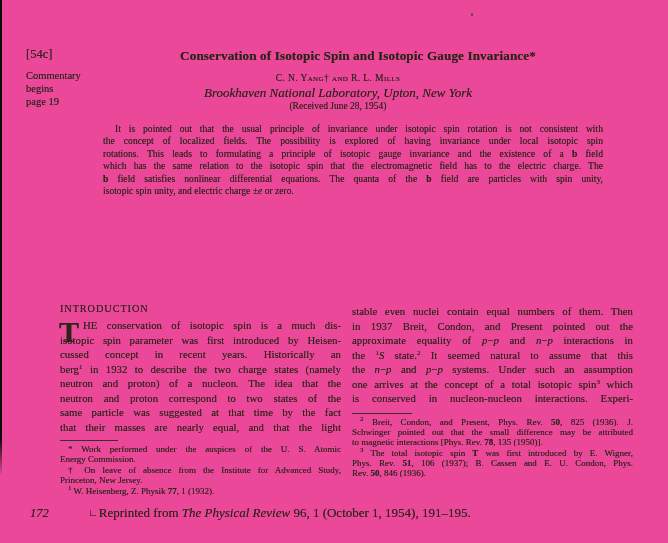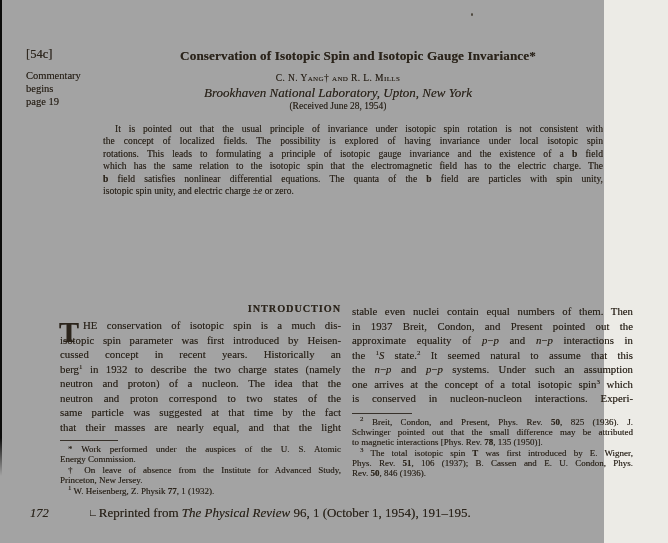--- a/index.html
+++ b/index.html
@@ -3,22 +3,22 @@
 <meta charset="utf-8">
 <style>
   html,body{margin:0;padding:0;}
   body{
     width:668px;height:543px;overflow:hidden;
     background:#ecebe6;
     font-family:"Liberation Serif","DejaVu Serif",serif;
     color:#2b241b;
   }
   .paper{
-    position:relative;width:604px;height:543px;
-    background:#a3a3a3;
+    position:relative;width:668px;height:543px;
+    background:#ec4899;
     text-shadow:0 0 0.35px rgba(43,37,29,.6);
   }
   .spine{
     position:absolute;left:0;top:0;width:2px;height:476px;
     background:linear-gradient(to bottom,#0b0b0a 0%,#0b0b0a 92%,rgba(11,11,10,0) 100%);
   }
   .speck{position:absolute;left:471px;top:13px;width:2px;height:3px;background:#4a443a;border-radius:50%;}
 
   
   .margin-tag{position:absolute;left:26px;top:47px;font-size:12.5px;}
@@ -36,21 +36,21 @@
   .abstract{position:absolute;left:88px;top:123px;width:500px;font-size:9.6px;margin-left:15px;}
   .absline{height:12.4px;line-height:12.4px;overflow:hidden;text-align:justify;}
   .absline::after{content:"";display:inline-block;width:100%;}
   .absline:first-child{text-indent:12px;}
   .absline:last-child::after{width:0;}
 
   
   .col{position:absolute;width:281px;font-size:10.8px;}
   .col-left{left:60px;top:303px;}
   .col-right{left:352px;top:304px;}
-  .section-heading{text-align:right;font-size:10.3px;font-weight:bold;letter-spacing:.9px;margin-bottom:4px;}
+  .section-heading{text-align:left;font-size:10.3px;font-weight:normal;letter-spacing:.9px;margin-bottom:4px;}
   .bodyline{height:14.5px;line-height:14.5px;overflow:hidden;text-align:justify;}
   .bodyline::after{content:"";display:inline-block;width:100%;}
   .col-left .bodytext{position:relative;}
   .col-left .bodytext .bodyline:nth-child(1),
   .col-left .bodytext .bodyline:nth-child(2){padding-left:23px;}
   .dropcap{
     position:absolute;left:-1px;top:0px;
     font-size:30px;line-height:27px;font-weight:bold;
   }
   .fnrule{height:1px;background:#37312a;width:58px;margin-top:6px;margin-bottom:3px;}

